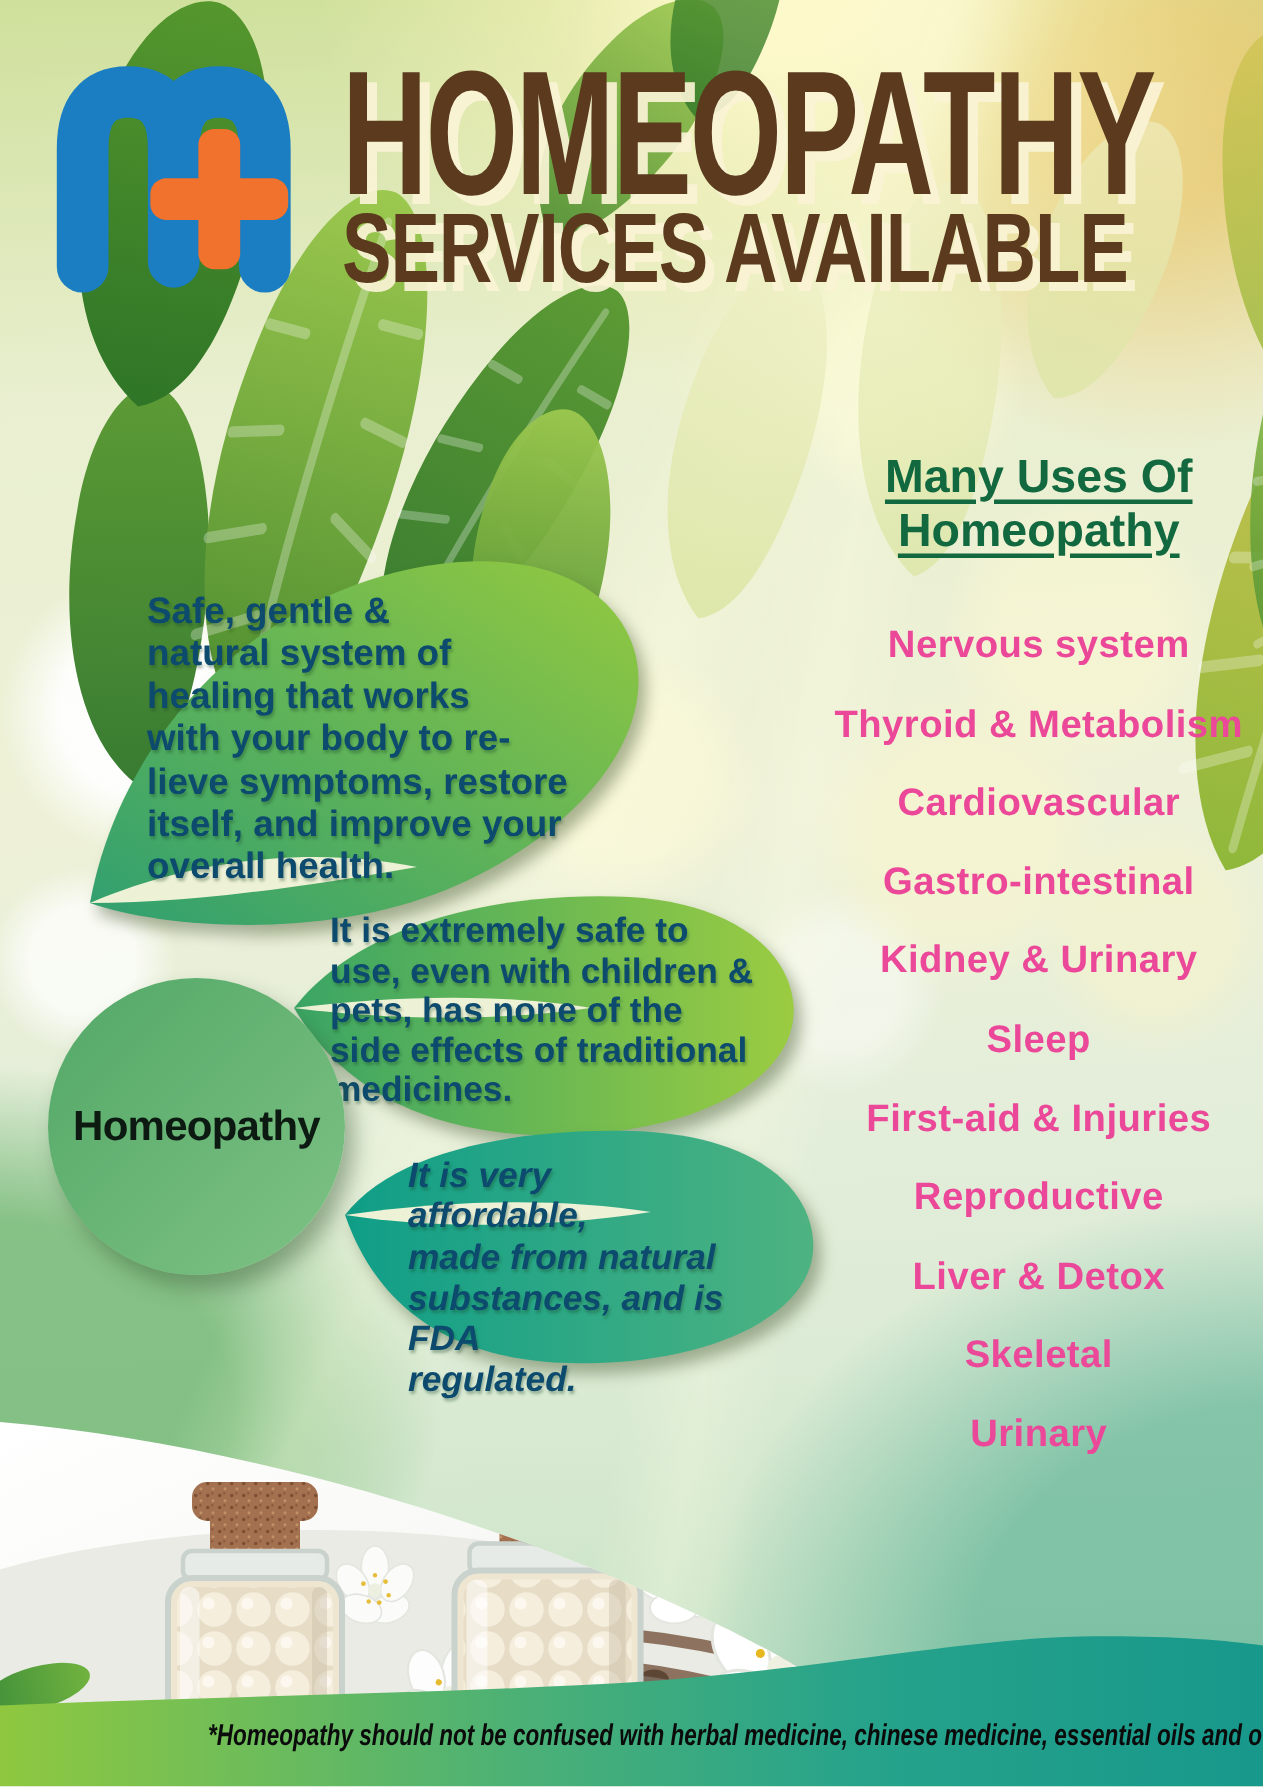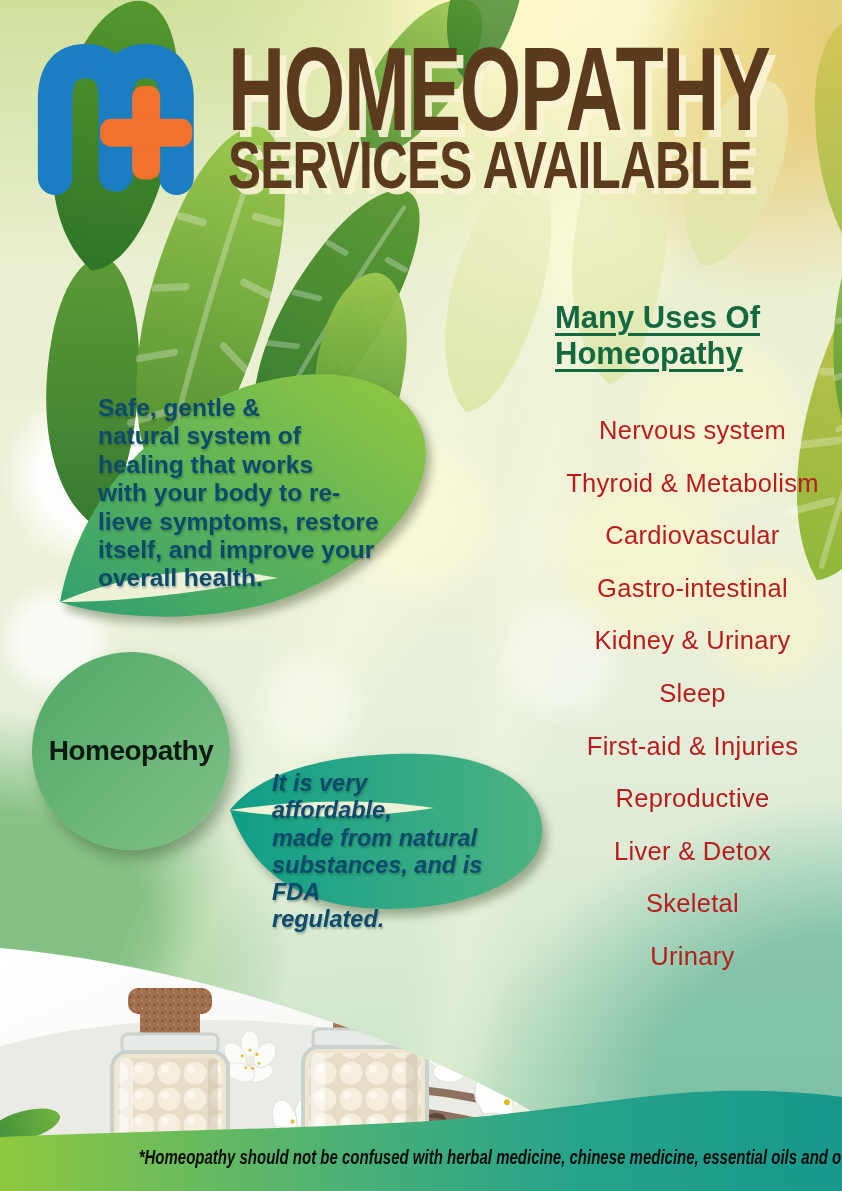--- a/index.html
+++ b/index.html
@@ -53,27 +53,27 @@
   .bubble3{left:222px;top:750px;width:330px;height:185px;font-style:italic;}
   .bubble3 .btxt{left:50px;top:20px;width:245px;font-size:23.5px;line-height:1.16;}
 
   .circle{position:absolute;left:32px;top:652px;width:198px;height:198px;border-radius:50%;
     background:linear-gradient(135deg,#54a968 5%,#7dc184 95%);
     box-shadow:6px 9px 14px rgba(55,90,50,.45);
     display:flex;align-items:center;justify-content:center;}
   .circle span{font-size:28px;font-weight:bold;color:#0d1a12;letter-spacing:-.5px;}
 
   
-  .uses{position:absolute;left:555px;top:300px;width:275px;}
+  .uses{position:absolute;left:555px;top:300px;width:275px;text-align:center;}
   .uses h2{margin:0;font-size:31px;font-weight:bold;color:#13693f;line-height:1.15;
     white-space:pre-line;text-decoration:underline;text-decoration-thickness:3px;
     text-underline-offset:5px;}
   .uses-list{margin-top:33px;display:flex;flex-direction:column;}
   .use{height:52.6px;display:flex;align-items:center;justify-content:center;
-    font-size:25.5px;color:#b91c1c;letter-spacing:.3px;white-space:nowrap;}
+    font-size:25.5px;color:#ec4899;letter-spacing:.3px;white-space:nowrap;font-weight:bold;}
 
   
   .photo{position:absolute;left:0;top:930px;width:842px;height:261px;}
   .band{position:absolute;left:0;top:1085px;width:842px;height:106px;}
   .footer-note{position:absolute;left:0;top:1146px;width:842px;text-align:center;}
   .footer-note p{margin:0;display:inline-block;font-size:20px;font-weight:bold;font-style:italic;
     color:#0b0b0b;transform:scaleX(.75);transform-origin:center top;white-space:nowrap;}
 </style>
 </head>
 <body>
@@ -177,20 +177,37 @@
     </svg>
     <div class="btxt">Safe, gentle &amp;
 natural system of
 healing that works
 with your body to re-
 lieve symptoms, restore
 itself, and improve your
 overall health.</div>
   </div>
 
+  <div class="bubble bubble2">
+    <svg viewBox="0 0 345 175">
+      <defs>
+          <linearGradient id="gB2" x1="0" y1="0" x2="1" y2="0">
+        <stop offset="0" stop-color="#3aa565"></stop>
+            <stop offset="1" stop-color="#9bcc41"></stop>
+          </linearGradient>
+        </defs>
+      <path d="M6,80 C50,24 140,2 230,6 C296,10 336,40 339,78 C342,118 296,152 222,162 C142,172 52,158 6,80 Z" fill="url(#gB2)"></path>
+      <path d="M6,80 C70,72 142,70 204,80 C140,89 68,88 6,80 Z" fill="#edf1d6"></path>
+    </svg>
+    <div class="btxt">It is extremely safe to
+use, even with children &amp;
+pets, has none of the
+side effects of traditional
+medicines.</div>
+  </div>
 
   <div class="bubble bubble3">
     <svg viewBox="0 0 330 185">
       <defs>
           <linearGradient id="gB3" x1="0" y1="0" x2="1" y2="0">
         <stop offset="0" stop-color="#0f9e88"></stop>
             <stop offset="1" stop-color="#4eb381"></stop>
           </linearGradient>
         </defs>
       <path d="M8,60 C40,18 120,2 200,4 C270,6 316,34 320,76 C324,120 268,152 190,158 C105,164 36,140 8,60 Z" fill="url(#gB3)"></path>

